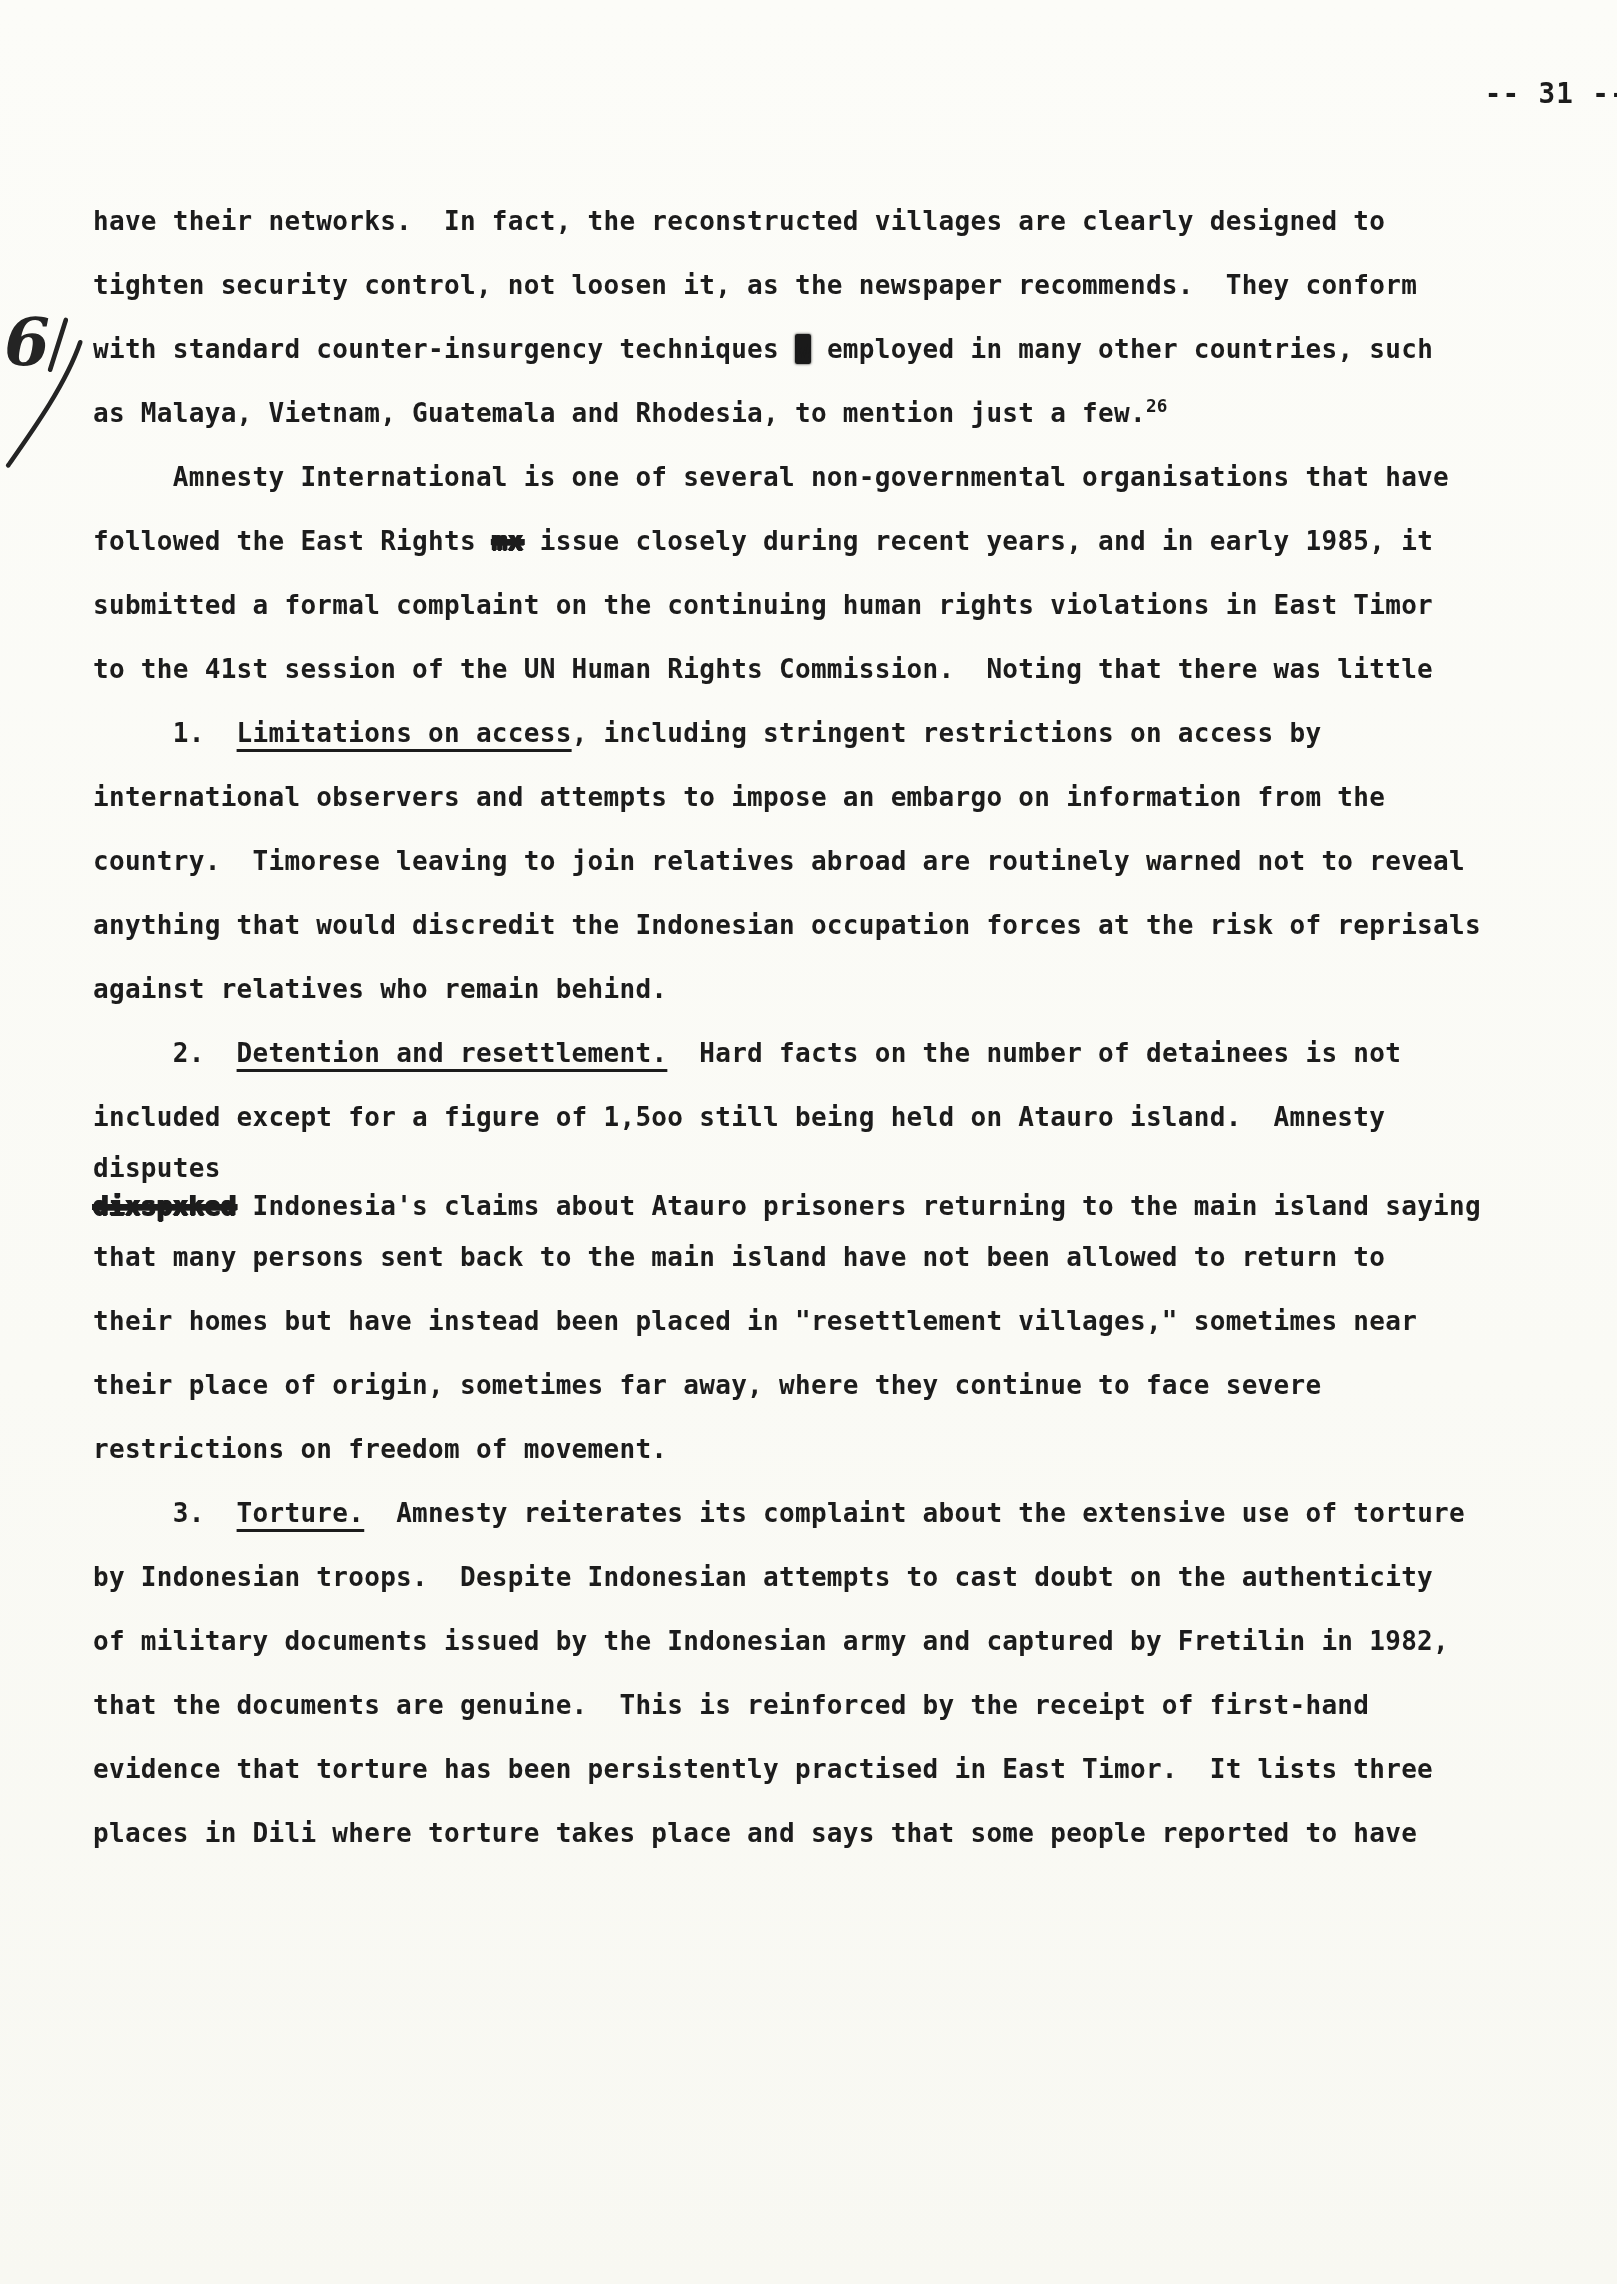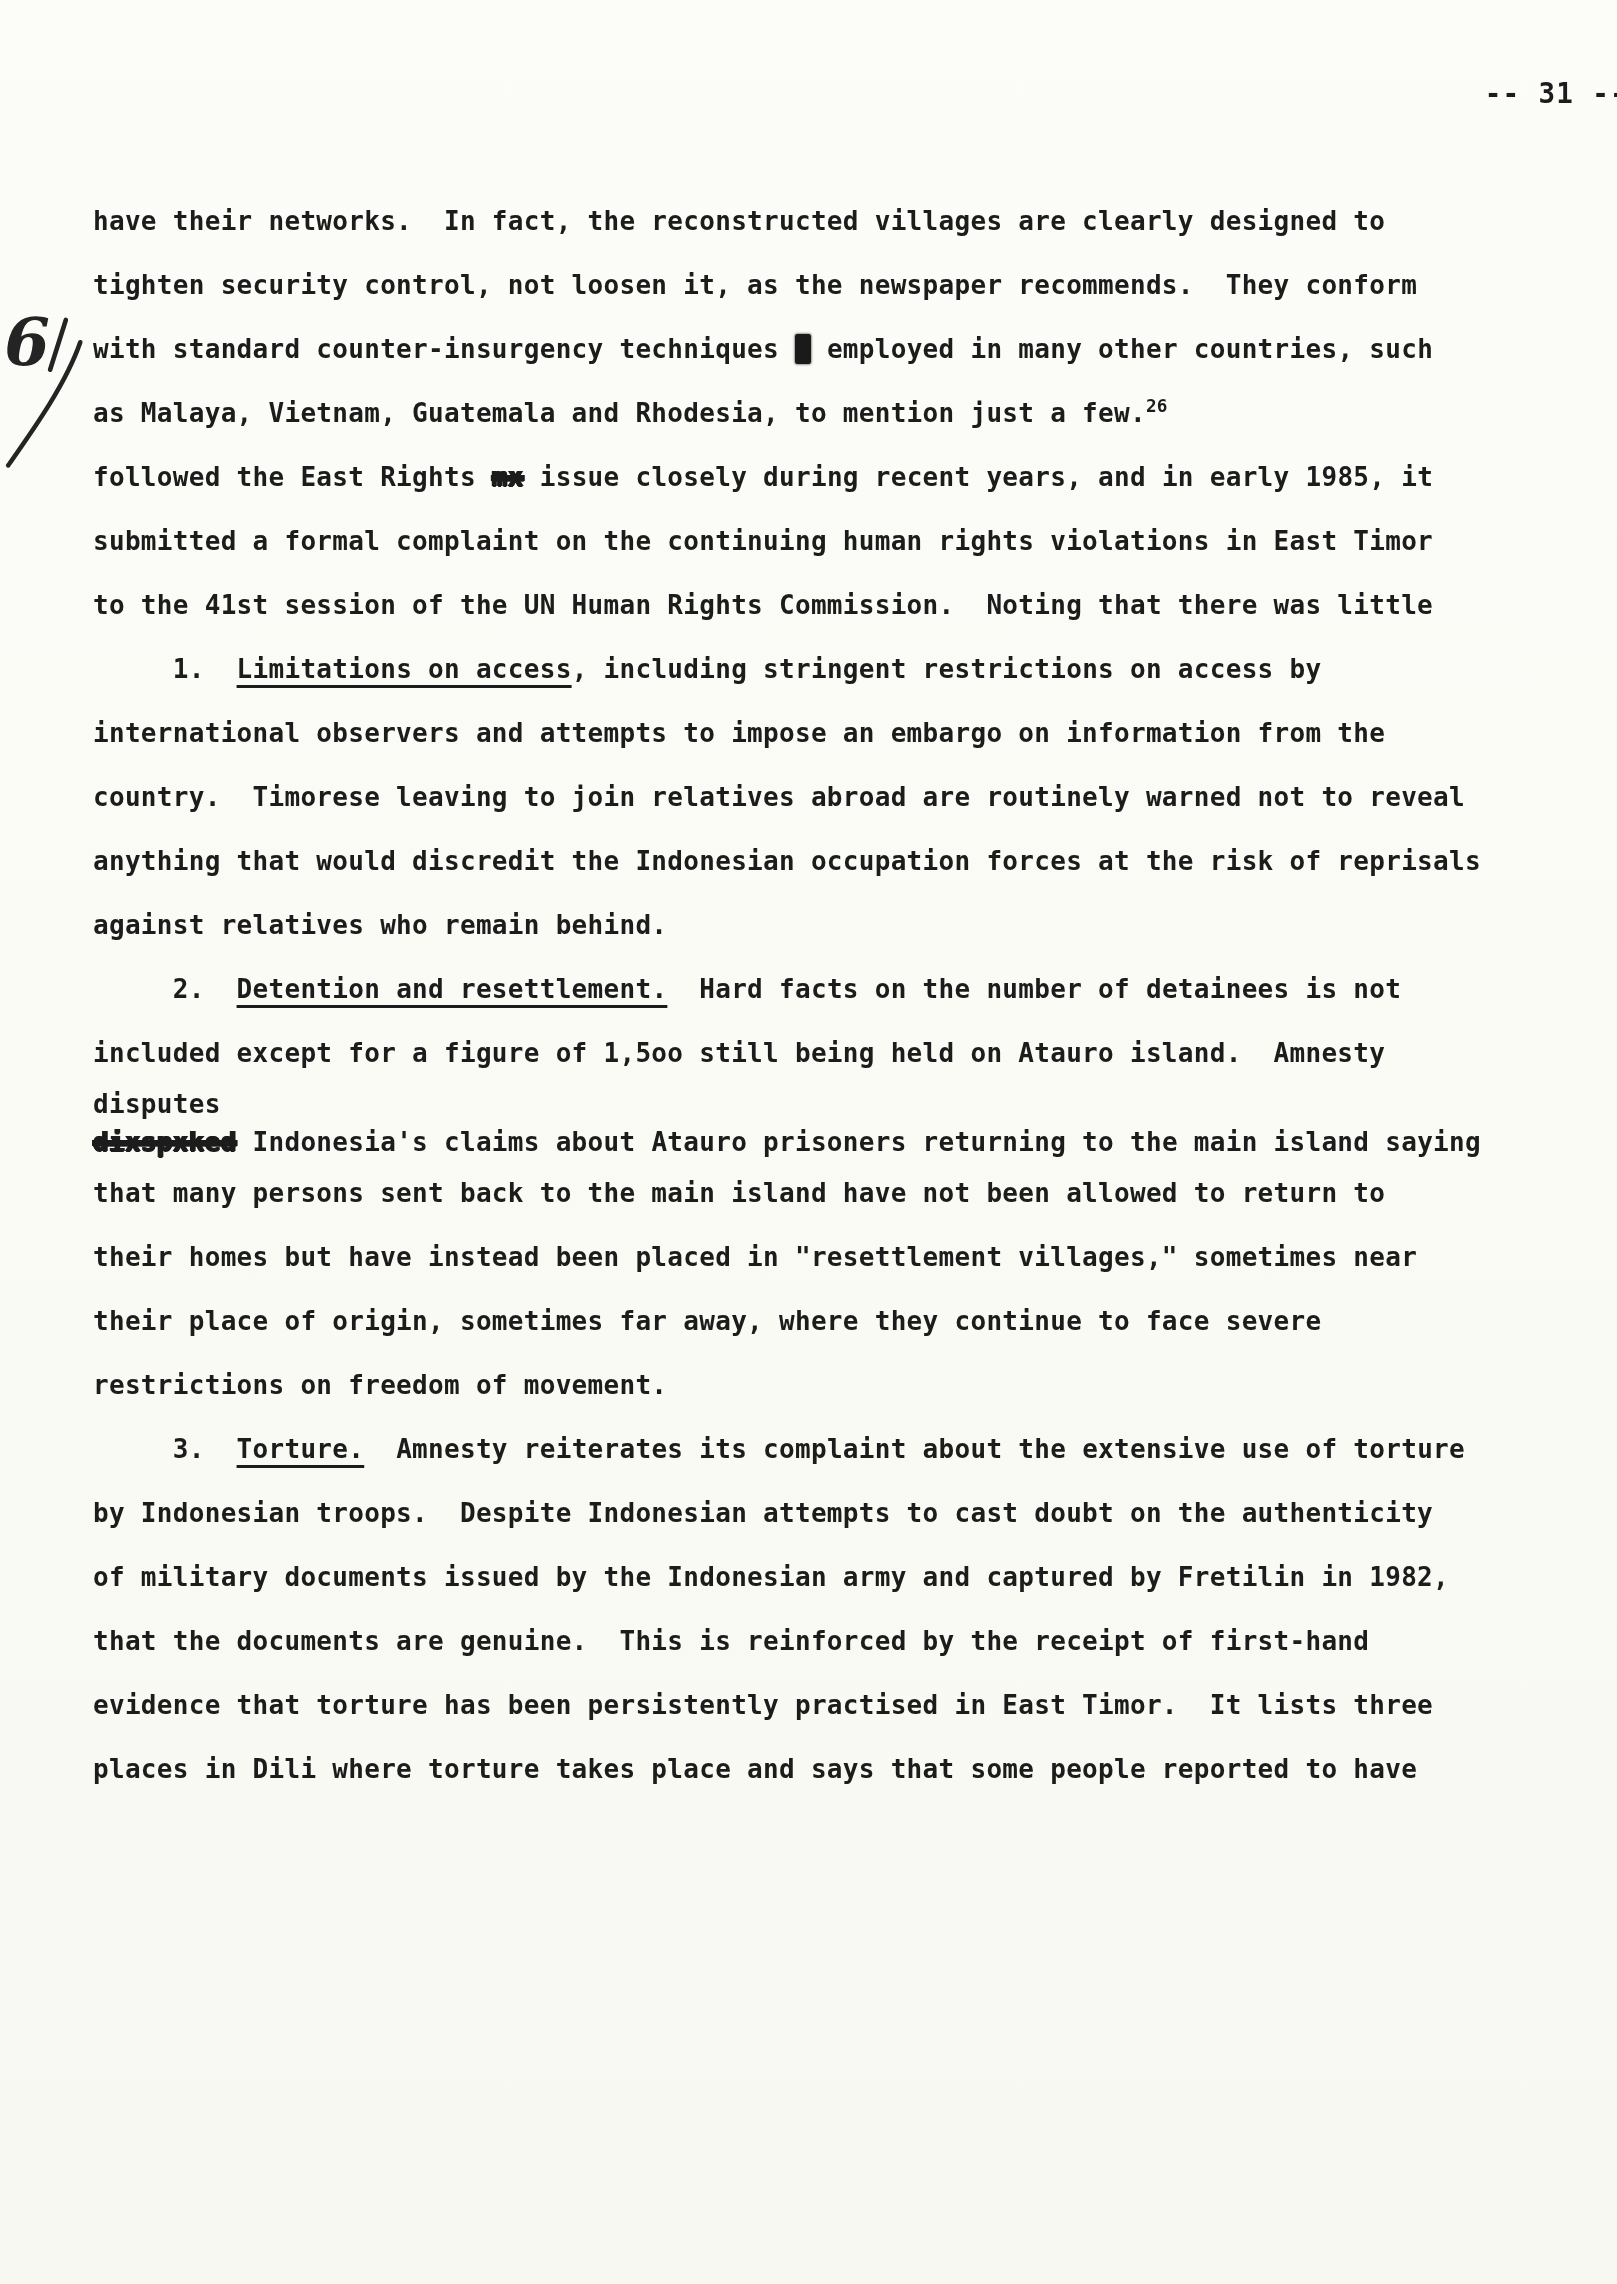--- a/index.html
+++ b/index.html
@@ -98,20 +98,21 @@
       <path d="M122 66 C 100 130, 50 200, 12 254" stroke="#242424" stroke-width="7" stroke-linecap="round" fill="none"></path>
     </svg>
   </div>
 
   <div class="doc">
     <div id="doc-lines">
         <div class="line"><span class="seg">have their networks.  In fact, the reconstructed villages are clearly designed to</span></div>
         <div class="line"><span class="seg">tighten security control, not loosen it, as the newspaper recommends.  They conform</span></div>
         <div class="line"><span class="seg">with standard counter-insurgency techniques </span><span class="seg blot">w</span><span class="seg"> employed in many other countries, such</span></div>
         <div class="line"><span class="seg">as Malaya, Vietnam, Guatemala and Rhodesia, to mention just a few.</span><span class="seg sup">26</span></div>
+        <div class="line"><span class="seg">     Amnesty International is one of several non-governmental organisations that have</span></div>
         <div class="line"><span class="seg">followed the East Rights </span><span class="seg strike">mx</span><span class="seg"> issue closely during recent years, and in early 1985, it</span></div>
         <div class="line"><span class="seg">submitted a formal complaint on the continuing human rights violations in East Timor</span></div>
         <div class="line"><span class="seg">to the 41st session of the UN Human Rights Commission.  Noting that there was little</span></div>
         <div class="line"><span class="seg">     1.  </span><span class="seg u">Limitations on access</span><span class="seg">, including stringent restrictions on access by</span></div>
         <div class="line"><span class="seg">international observers and attempts to impose an embargo on information from the</span></div>
         <div class="line"><span class="seg">country.  Timorese leaving to join relatives abroad are routinely warned not to reveal</span></div>
         <div class="line"><span class="seg">anything that would discredit the Indonesian occupation forces at the risk of reprisals</span></div>
         <div class="line"><span class="seg">against relatives who remain behind.</span></div>
         <div class="line"><span class="seg">     2.  </span><span class="seg u">Detention and resettlement.</span><span class="seg">  Hard facts on the number of detainees is not</span></div>
         <div class="line"><span class="seg">included except for a figure of 1,5oo still being held on Atauro island.  Amnesty</span></div>

